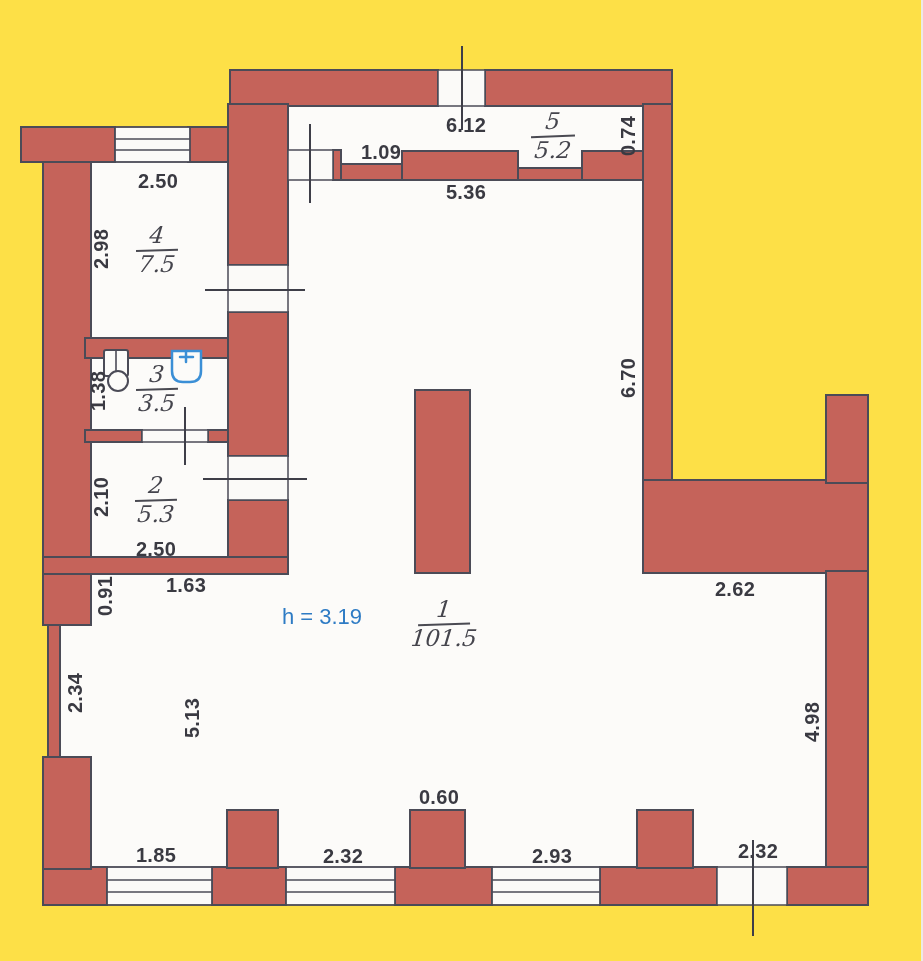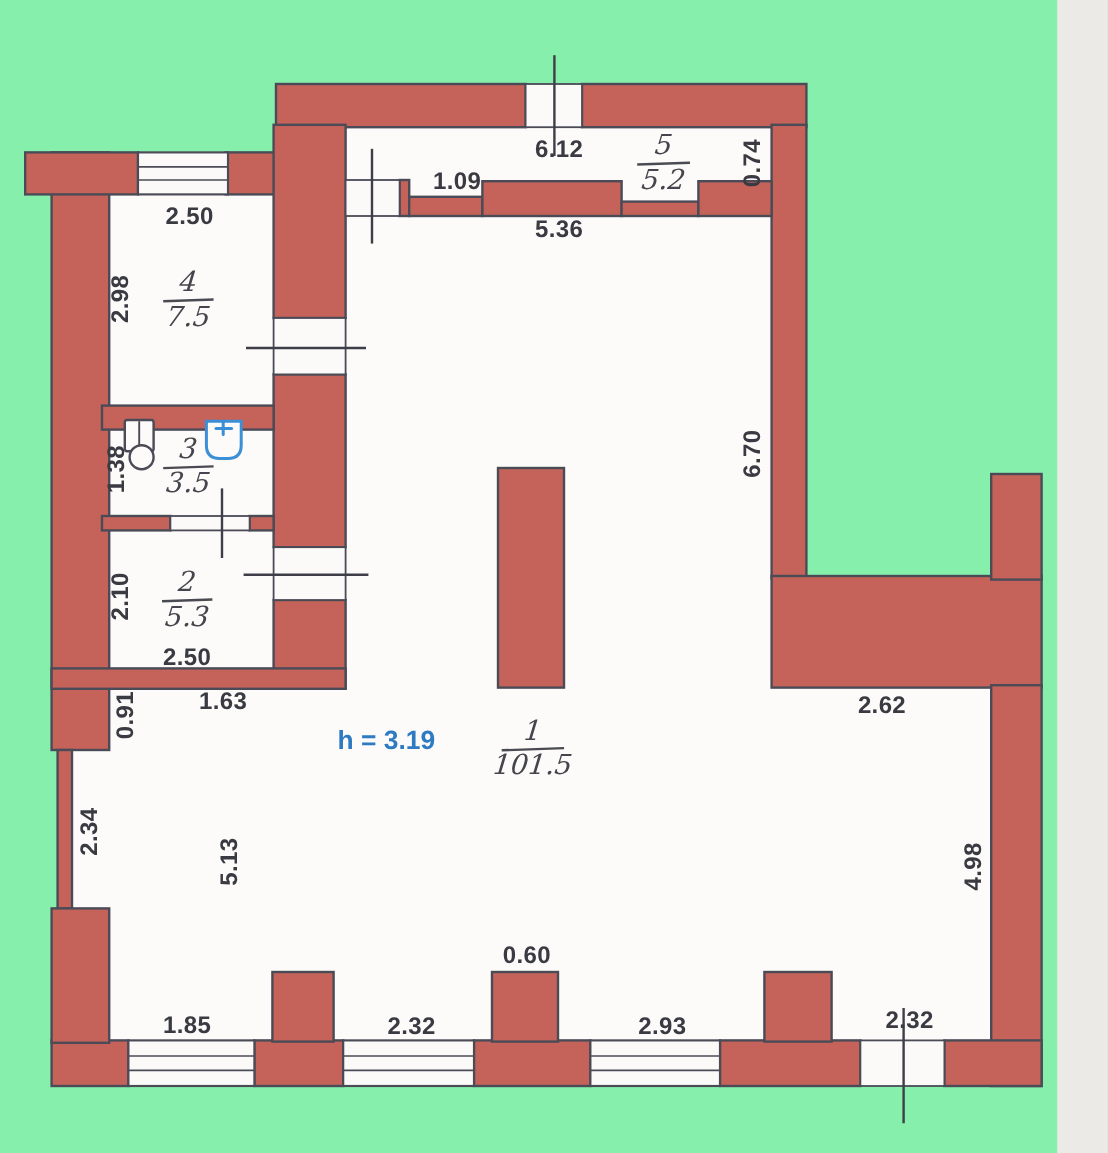--- a/index.html
+++ b/index.html
@@ -1,34 +1,34 @@
 <!DOCTYPE html>
 <html><head>
 <meta charset="utf-8">
 <style>
   html,body{margin:0;padding:0;background:#eceae6;}
-  .canvas{position:relative;width:881px;height:961px;background:#86efac;overflow:hidden;
-          font-family:"Liberation Sans",sans-serif;}
+  .canvas{position:relative;width:881px;height:961px;background:#fde047;overflow:hidden;
+          font-family:"Liberation Sans",sans-serif;padding-left:40px;}
   svg{position:absolute;left:0;top:0;}
   
   .walls rect{stroke:#4b4b57;stroke-width:2;}
   .openings rect{stroke:#4b4b57;stroke-width:1.5;fill:#fbfaf8;}
   .windows rect{stroke:#4b4b57;stroke-width:1.8;fill:#fbfaf8;}
   .windows line{stroke:#4b4b57;stroke-width:1.4;}
   .axis line{stroke:#3e3e48;stroke-width:2;}
   .fixture{stroke:#4b4b57;stroke-width:2;fill:#fcfbf9;}
   .sink path,.sink line{stroke:#3b8fd6;stroke-width:2.5;fill:#fcfbf9;stroke-linecap:round;}
   .dim{position:absolute;font-size:20px;font-weight:700;letter-spacing:.3px;color:#3a3a42;
        transform:translate(-50%,-50%);white-space:nowrap;}
   .dim.v{transform:translate(-50%,-50%) rotate(-90deg);}
   .room-label{position:absolute;transform:translate(-50%,-50%);text-align:center;
        font-family:"DejaVu Serif",serif;font-style:italic;color:#45454d;}
   .room-label .num,.room-label .area{font-size:23px;line-height:1.05;transform:skewX(-6deg);}
   .room-label .bar{height:0;border-top:2px solid #4a4a52;margin:2px auto 1px;transform:rotate(-2deg);}
-  .h-note{position:absolute;transform:translate(-50%,-50%);font-size:22px;font-weight:700;color:#2e7bc4;}
+  .h-note{position:absolute;transform:translate(-50%,-50%);font-size:22px;font-weight:400;color:#2e7bc4;}
 </style>
 </head>
 <body>
 
 <div class="canvas">
 
   <svg width="923" height="961" viewBox="0 0 923 961">
 
     <g fill="#fcfbf9">
       <polygon points="288,180 643,180 643,573 826,573 826,867 91,867 91,757 60,757 60,625 91,625 91,574 288,574"></polygon>

